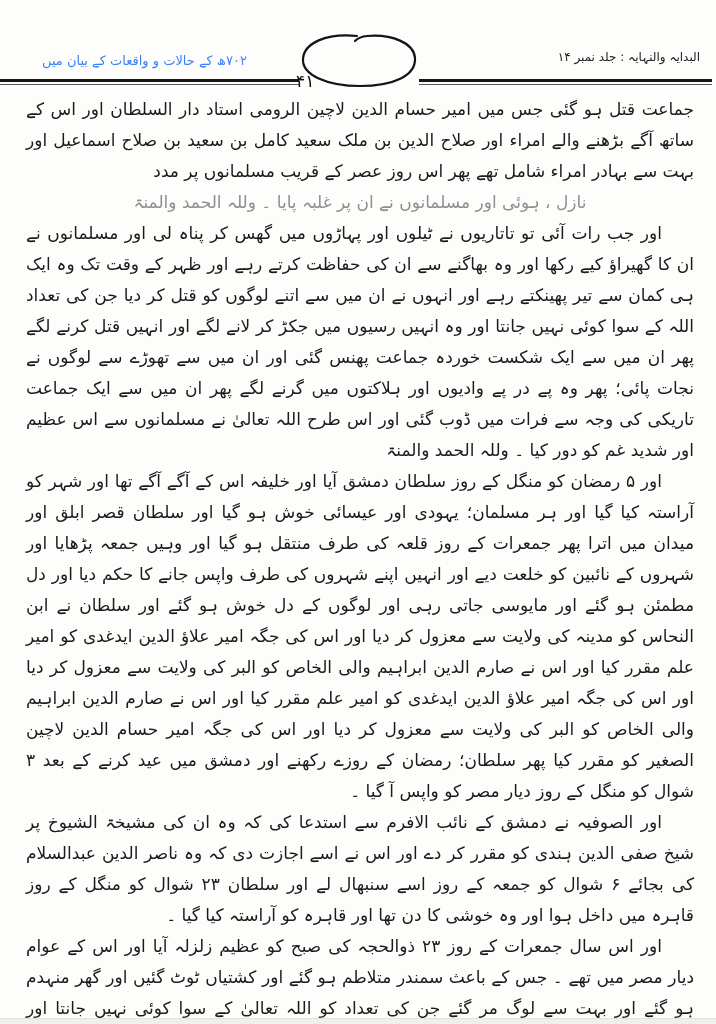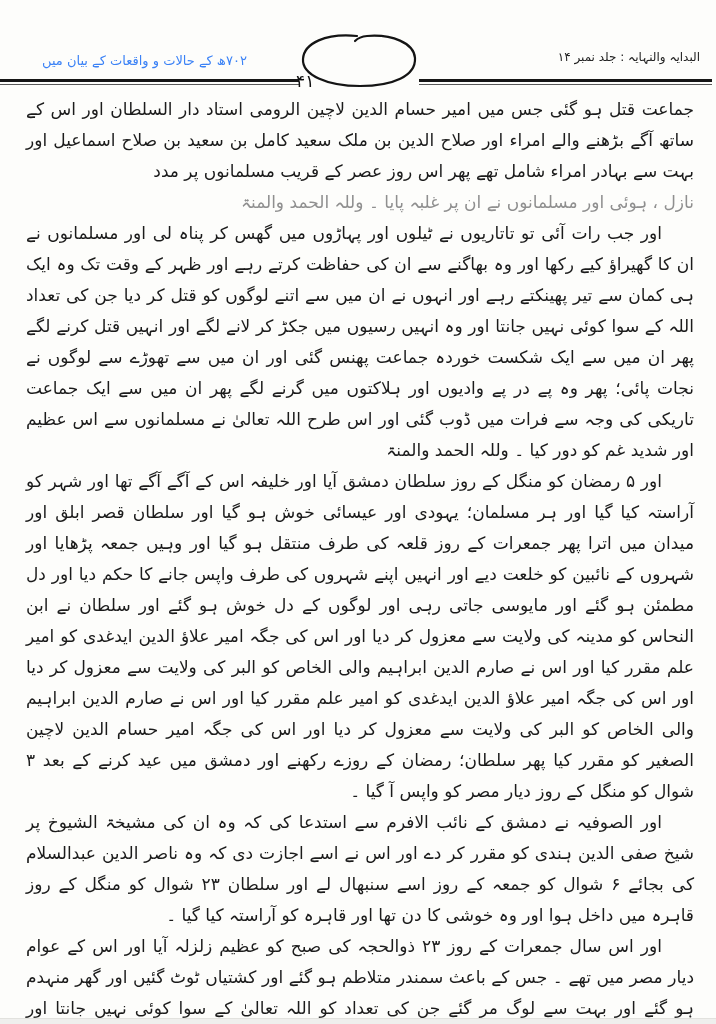--- a/index.html
+++ b/index.html
@@ -44,21 +44,21 @@
     direction:rtl;
     text-align:justify;
     font-size:17px;
     line-height:31px;
     color:#1b1b1b;
   }
   .body-text p{margin:0;padding:0;}
   .body-text p.indent{text-indent:32px;}
   .faded-line{
     direction:rtl;
-    text-align:right;
+    text-align:center;
     color:#8f8f8f;
     line-height:31px;
     margin:0;
   }
   .bottom-edge{
     position:absolute;left:0;right:0;bottom:0;height:5px;
     background:#efefed;border-top:1px solid #e2e2de;
   }
 </style>
 </head>

